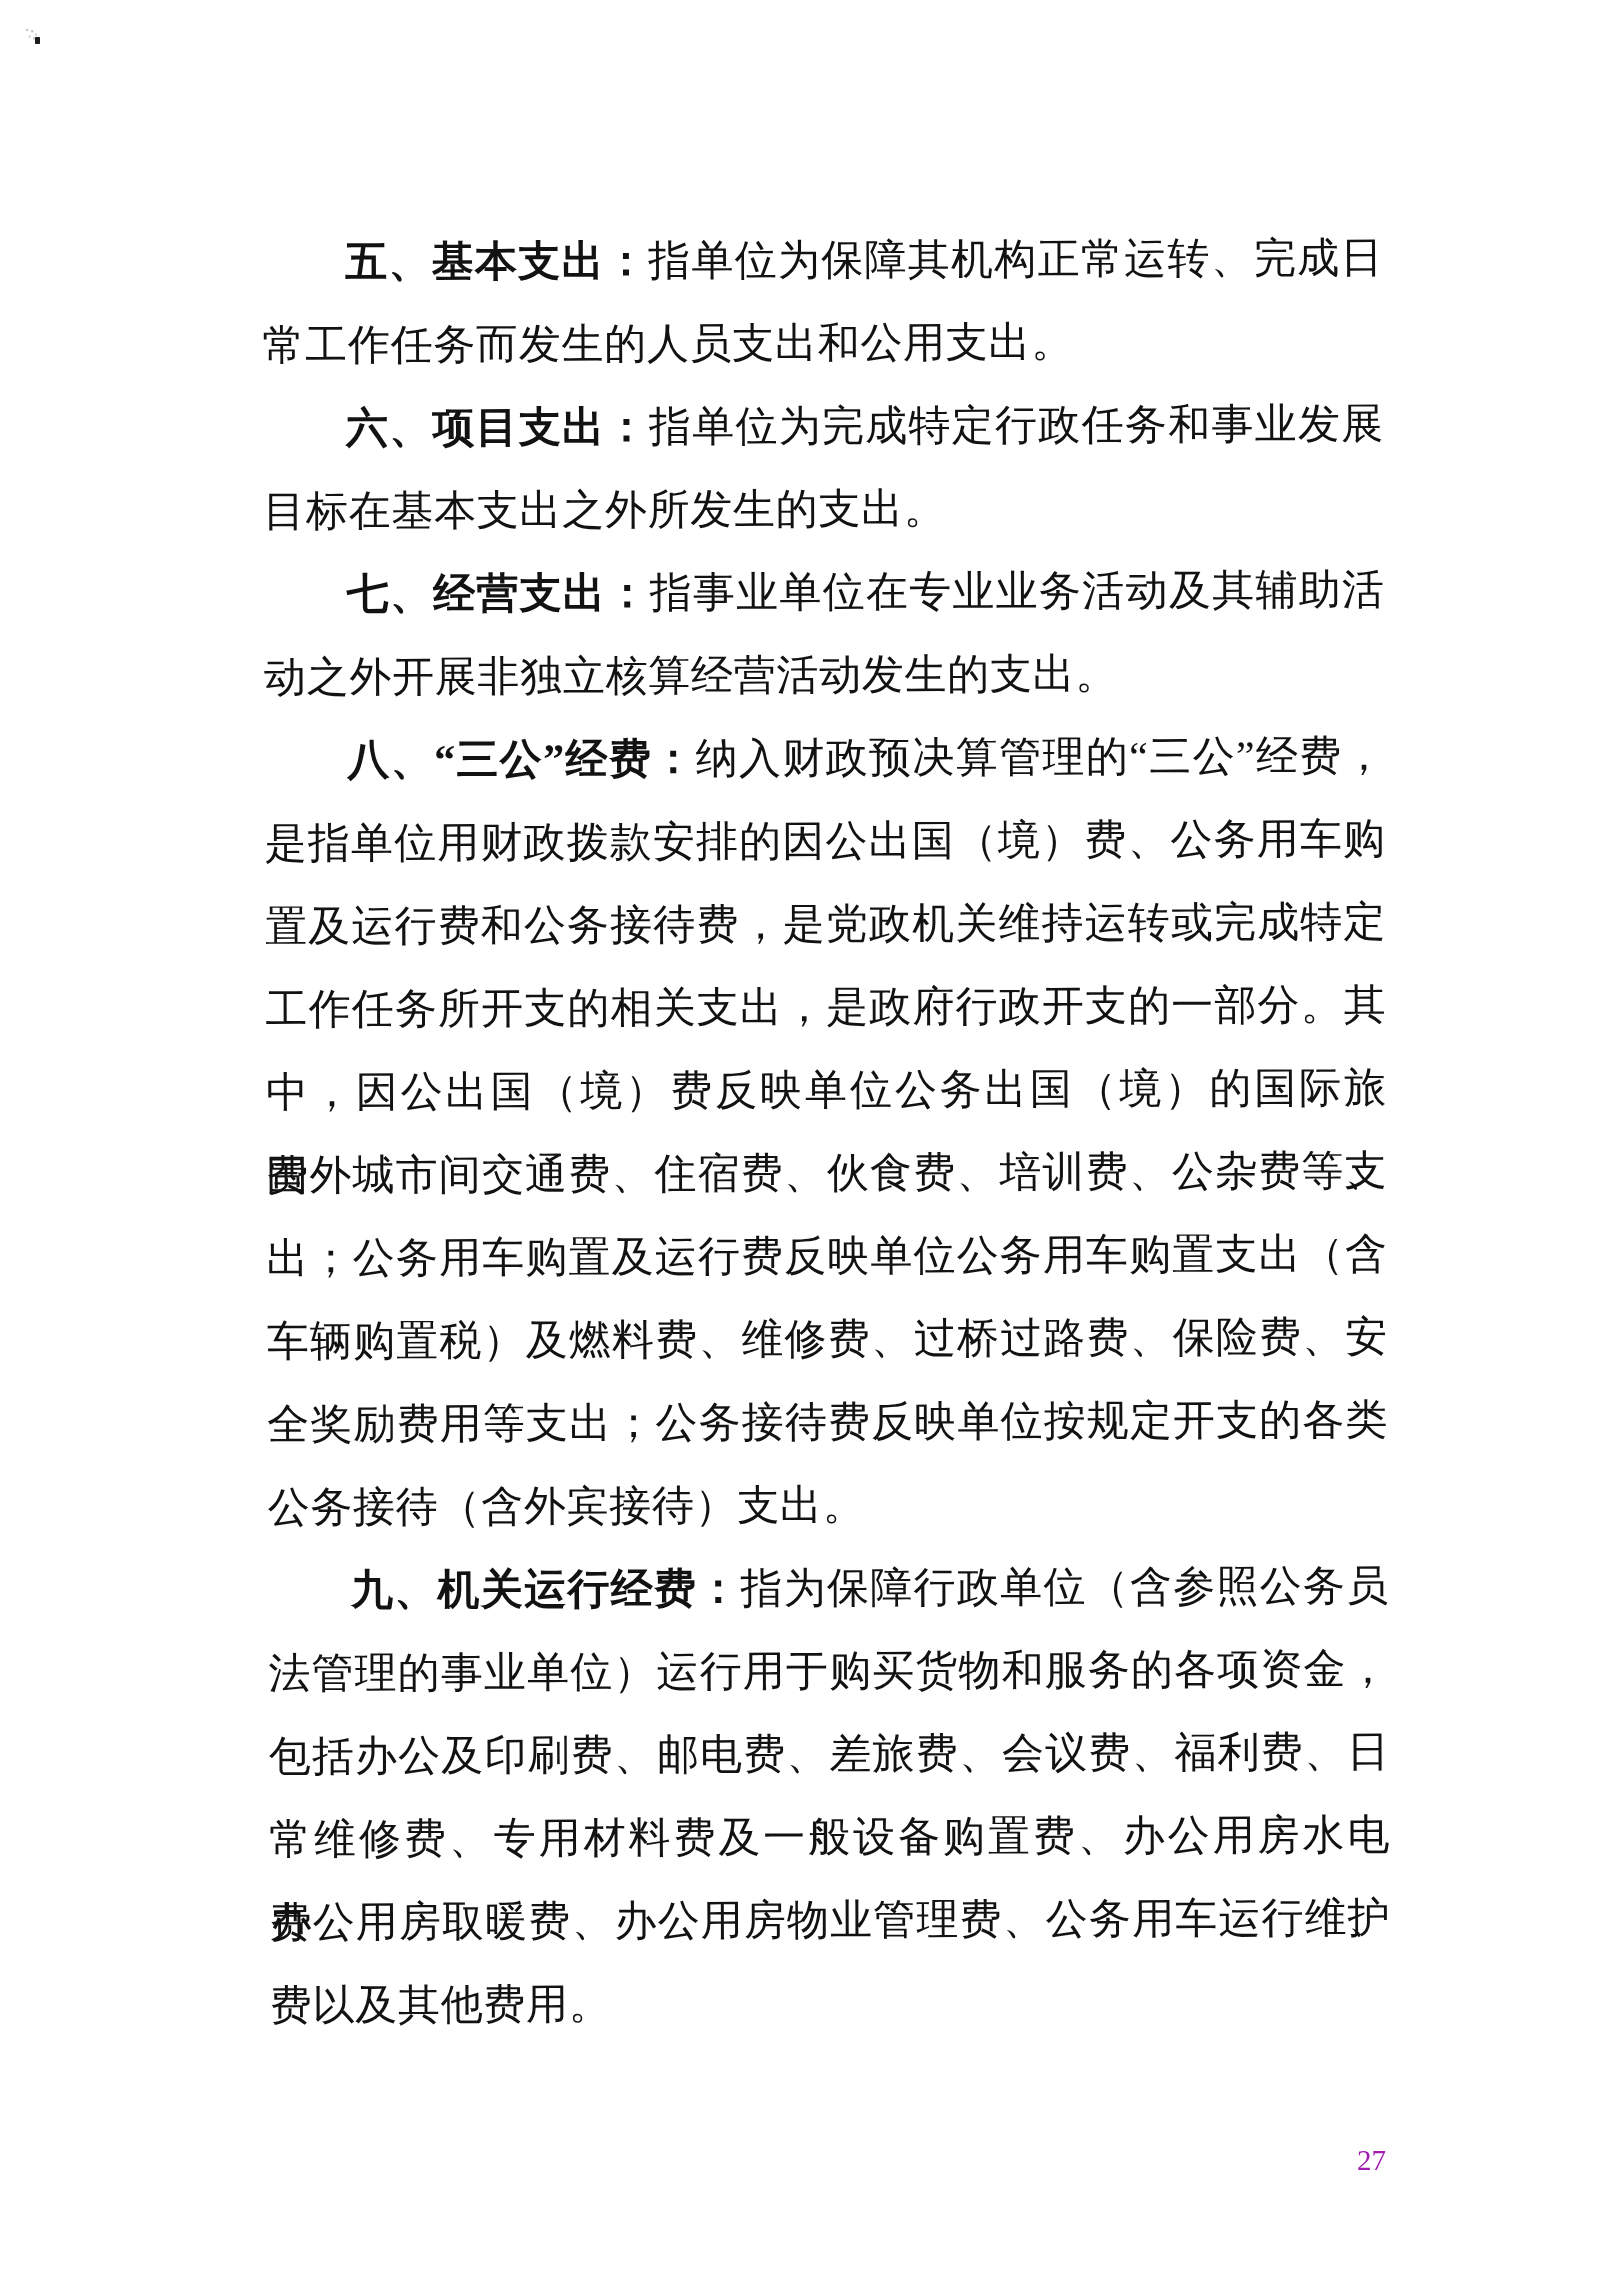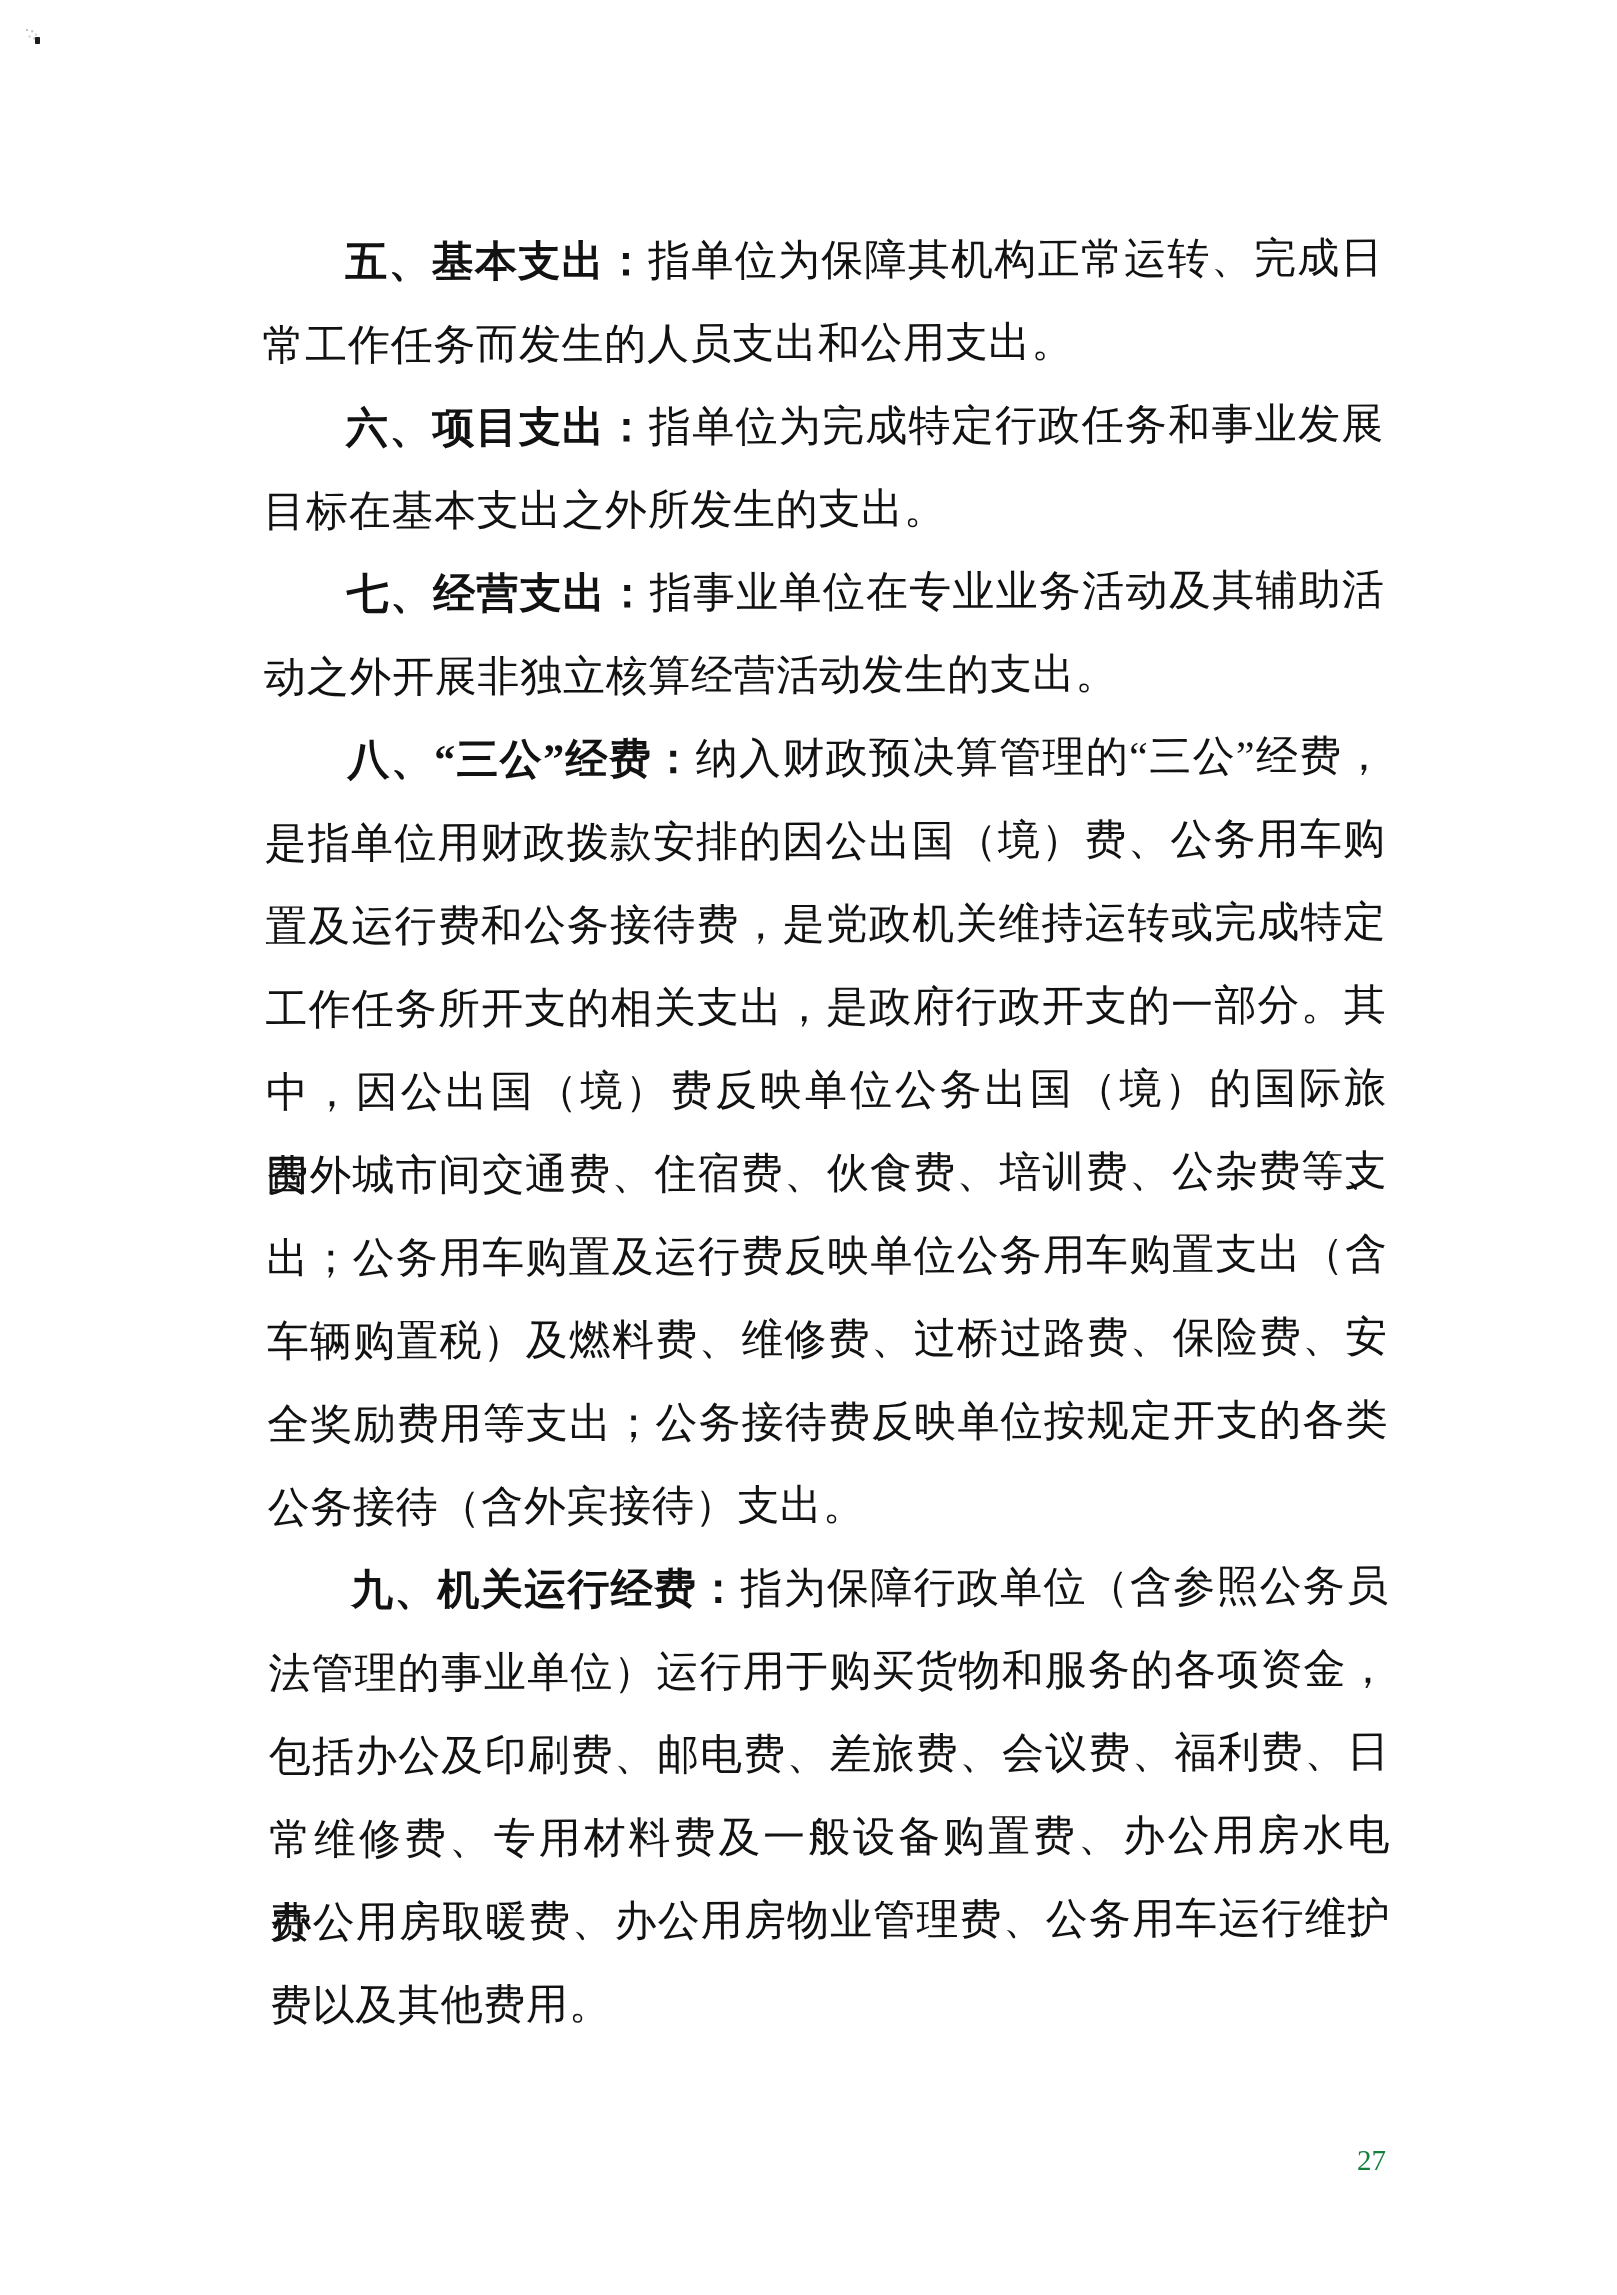--- a/index.html
+++ b/index.html
@@ -42,21 +42,21 @@
   }
   .lead {
     font-weight: 700;
   }
   .pagenum {
     position: absolute;
     left: 1357px;
     top: 2145px;
     font-size: 29px;
     line-height: 31px;
-    color: #15803d;
+    color: #a21caf;
   }
   .speck-smudge {
     position: absolute;
     left: 26px;
     top: 29px;
     width: 2px;
     height: 2px;
     background: #c2c2c2;
     box-shadow: 5.2px 1.3px 0 #bdbdbd, 9px 4.6px 0 #cfcfcf, 2.6px 6.5px 0 #c9c9c9, 7.2px 8.5px 0 #bfbfbf;
   }

